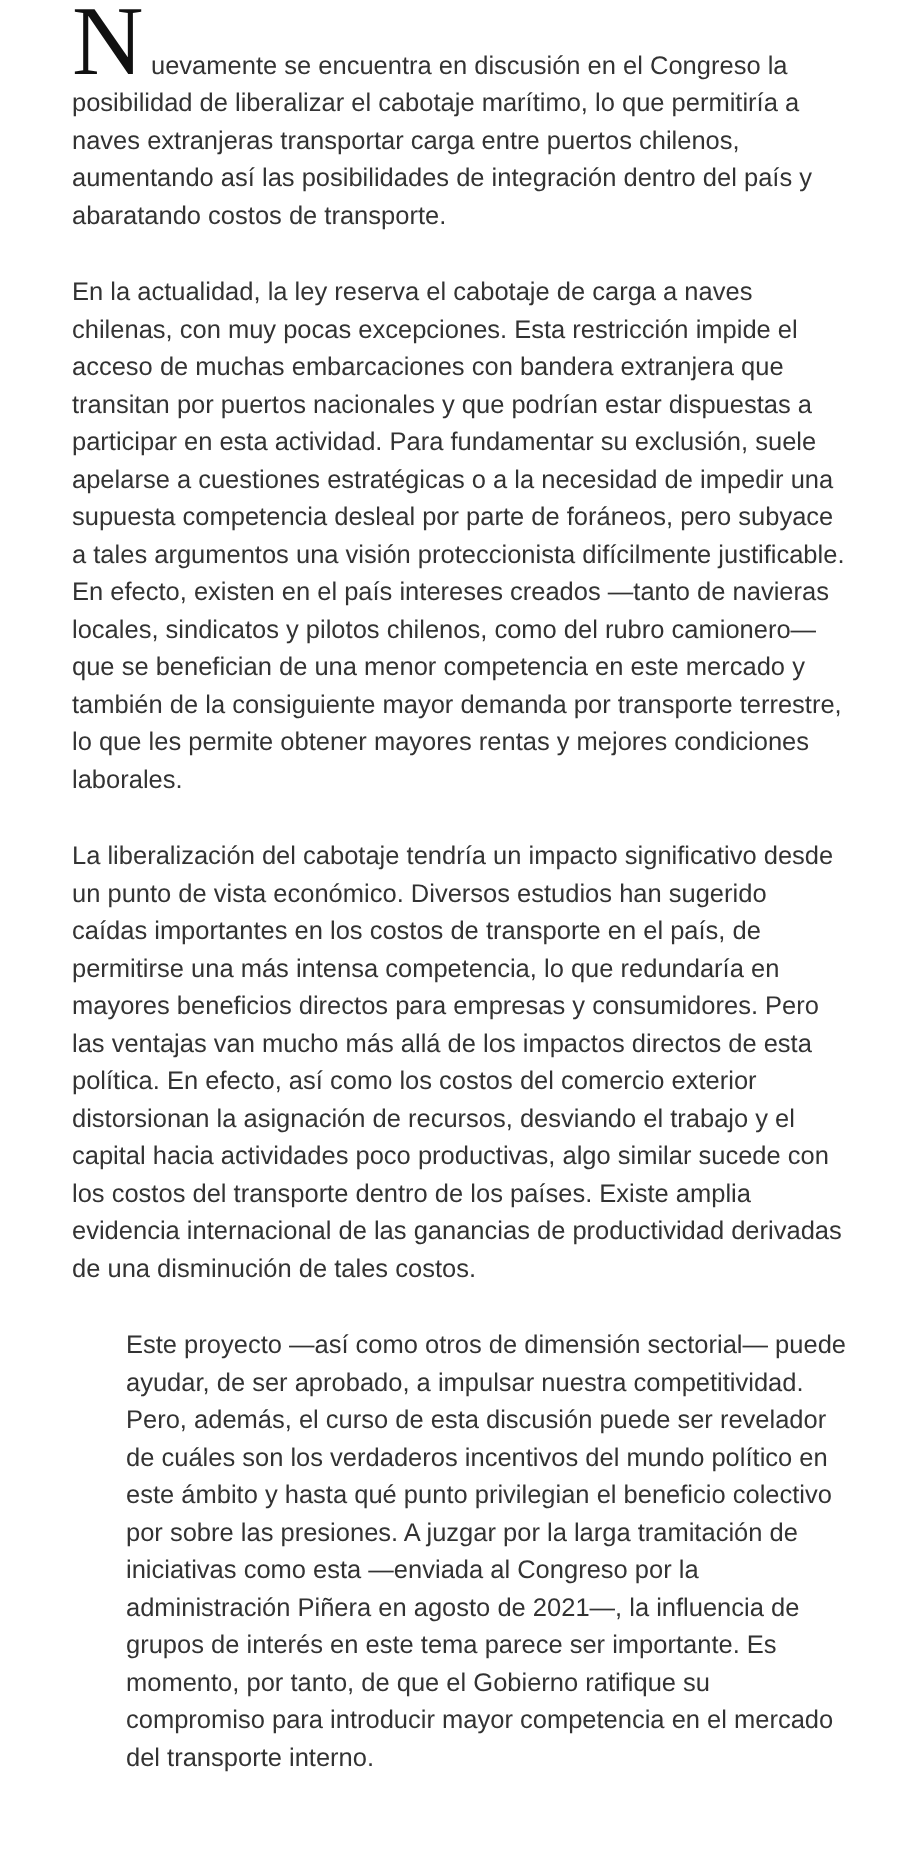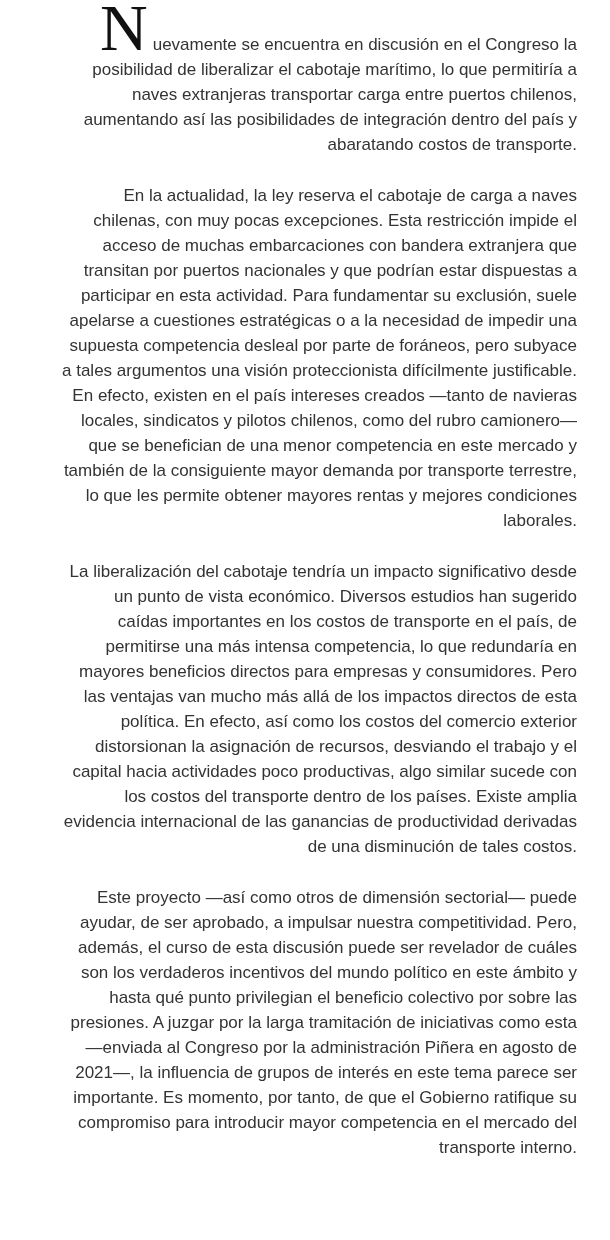--- a/index.html
+++ b/index.html
@@ -8,35 +8,36 @@
     background: #ffffff;
   }
   body {
     width: 610px;
     height: 1240px;
     position: relative;
     overflow: hidden;
   }
   .article {
     position: absolute;
-    left: 60px;
+    left: 48px;
     top: 28px;
     width: 517px;
     font-family: "Liberation Sans", sans-serif;
     font-size: 17px;
     line-height: 25px;
     color: #333333;
-    text-align: right;
+    text-align: left;
   }
   .article p {
     margin: 0 0 26px 0;
     padding: 0;
   }
   .article p:last-child {
     margin-bottom: 0;
+    margin-left: 36px;
   }
   .dropcap {
     font-family: "Liberation Serif", serif;
     font-size: 66px;
     line-height: 0;
     color: #111111;
     margin-right: 5px;
     vertical-align: baseline;
   }
 </style>

